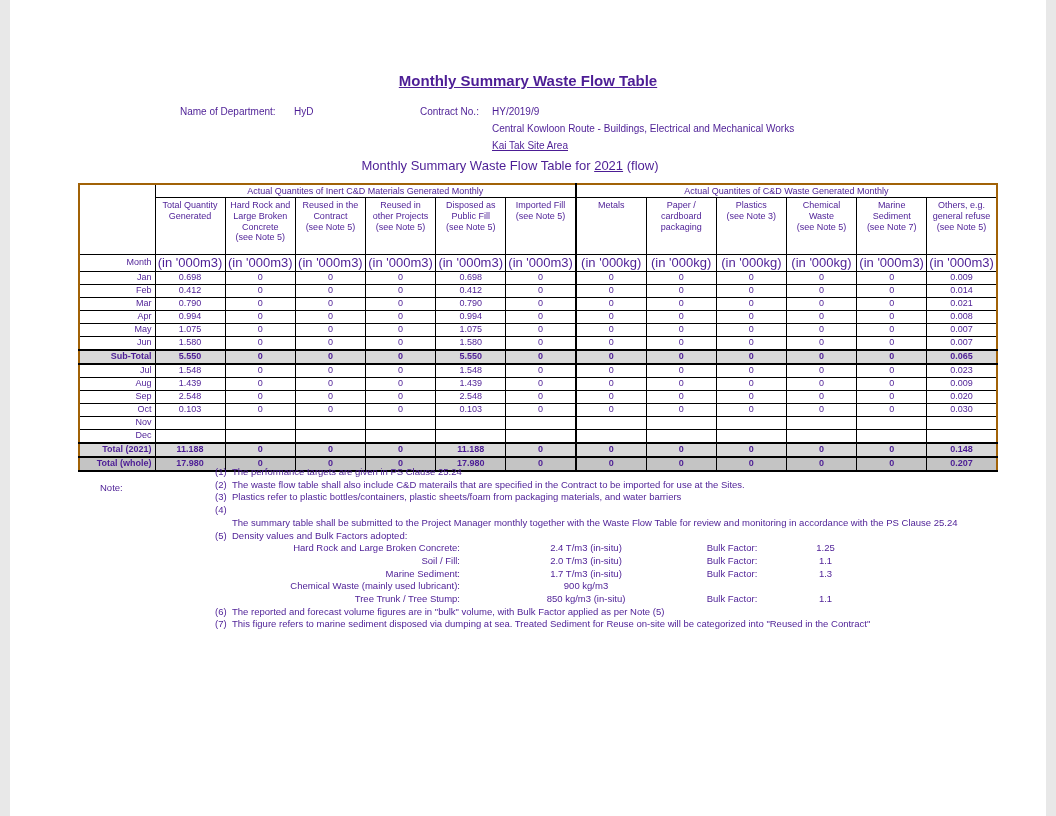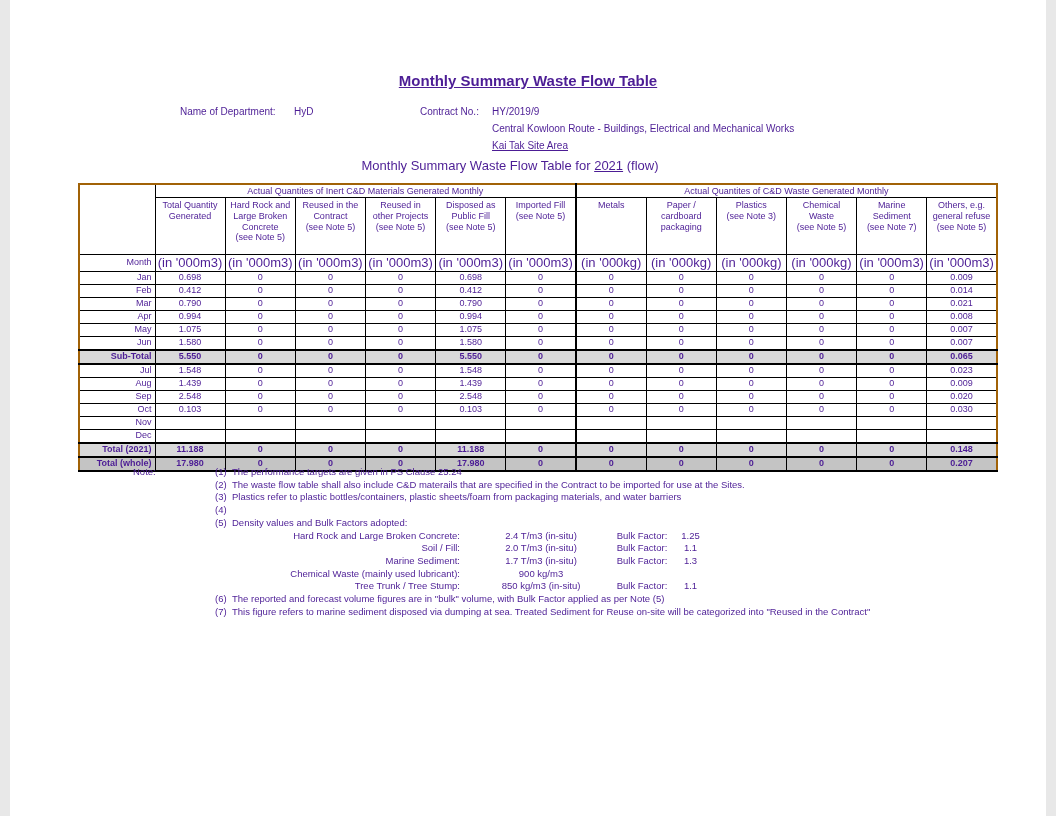--- a/index.html
+++ b/index.html
@@ -40,26 +40,26 @@
     background:var(--shade); font-weight:bold;
     border-top:2px solid #000; border-bottom:2px solid #000;
   }
   #waste-table tr.row-grandtotal th, #waste-table tr.row-grandtotal td {
     background:var(--shade-dark); font-weight:bold;
     border-top:2px solid #000; border-bottom:2px solid #000;
   }
 
   
   .notes { position:absolute; left:0; top:464px; width:1056px; font-size:9.5px; }
-  .note-label { position:absolute; left:90px; top:2px;margin-left:33px; }
+  .note-label { position:absolute; left:90px; top:18px; }
   .note-items { position:absolute; left:205px; top:2px; width:740px; }
   .note-row { display:flex; line-height:12.7px; white-space:nowrap; }
   .note-num { width:17px; flex:none; }
   .note-text { flex:1; }
-  .density-row { display:grid; grid-template-columns:251px 150px 52px 45px; line-height:12.7px; }
+  .density-row { display:grid; grid-template-columns:251px 150px 52px 45px; line-height:12.7px;gap:45px; }
   .d-label { text-align:right; padding-right:6px; white-space:nowrap; }
   .d-value, .d-bulk-label, .d-bulk { white-space:nowrap;text-align:center; }
 </style>
 </head>
 <body>
 
 <div class="page" style="--shade: #d9d9d9; --shade-dark: #c4c4c4;">
 
   <div class="doc-title">
     <span>Monthly Summary Waste Flow Table</span>
@@ -392,20 +392,24 @@
         </div>
         <div class="note-row">
           <span class="note-num">(3)</span>
           <span class="note-text">Plastics refer to plastic bottles/containers, plastic sheets/foam from packaging materials, and water barriers</span>
         </div>
         <div class="note-row">
           <span class="note-num">(4)</span>
           <span class="note-text"></span>
         </div>
         <div class="note-row">
+          <span class="note-num"></span>
+          <span class="note-text">The summary table shall be submitted to the Project Manager monthly together with the Waste Flow Table for review and monitoring in accordance with the PS Clause 25.24</span>
+        </div>
+        <div class="note-row">
           <span class="note-num">(5)</span>
           <span class="note-text">Density values and Bulk Factors adopted:</span>
         </div>
         <div class="density-row">
           <span class="d-label">Hard Rock and Large Broken Concrete:</span>
           <span class="d-value">2.4 T/m3 (in-situ)</span>
           <span class="d-bulk-label">Bulk Factor:</span>
           <span class="d-bulk">1.25</span>
         </div>
         <div class="density-row">

